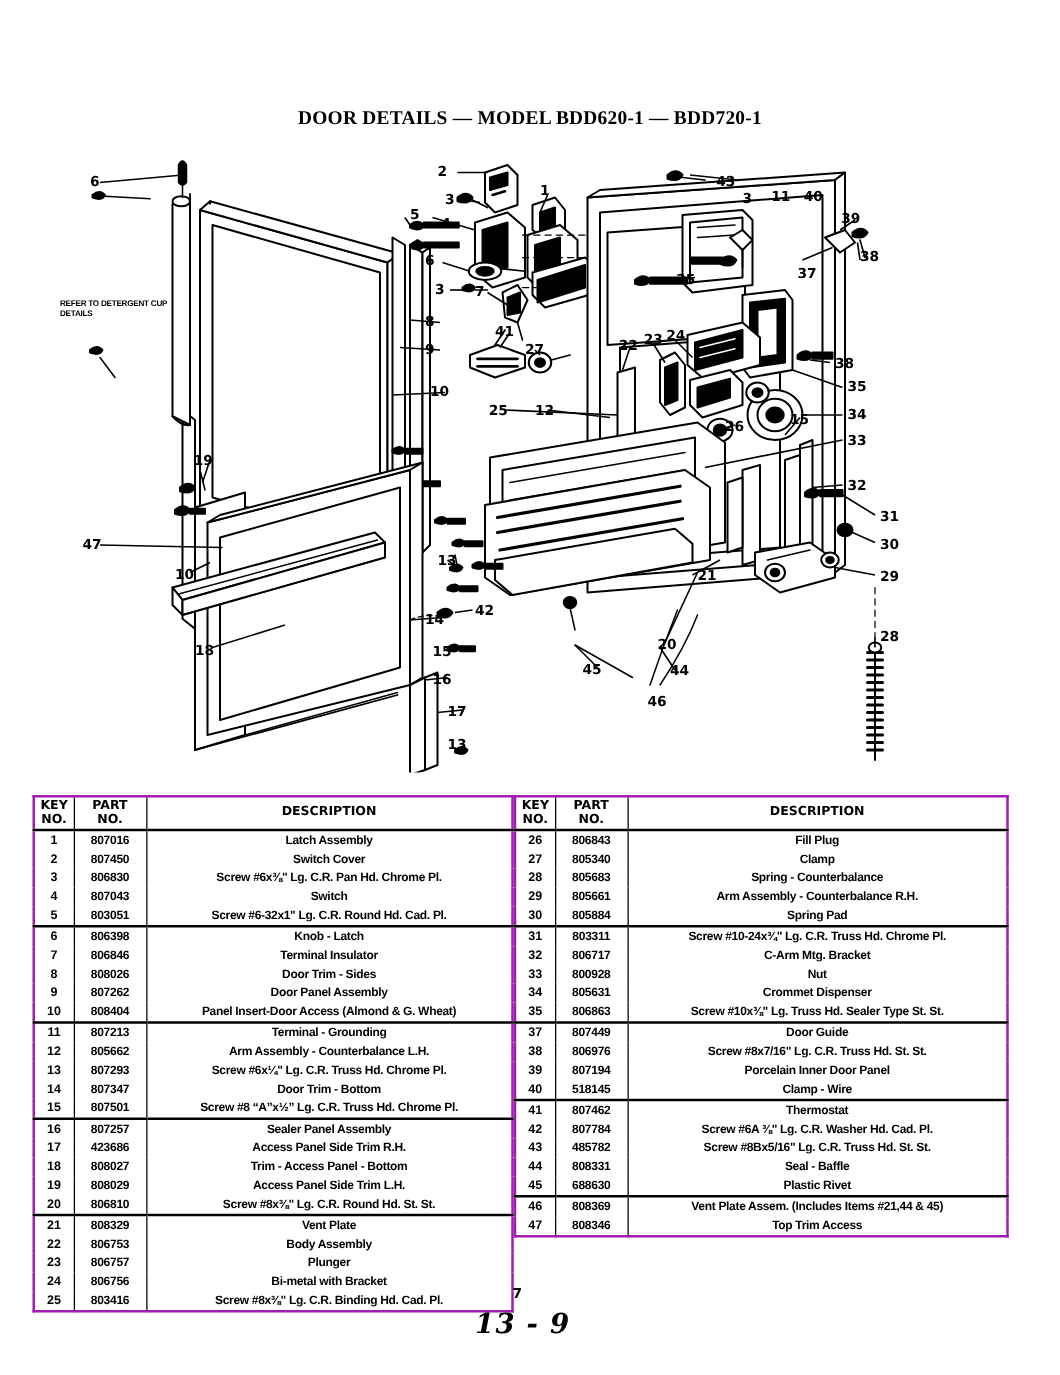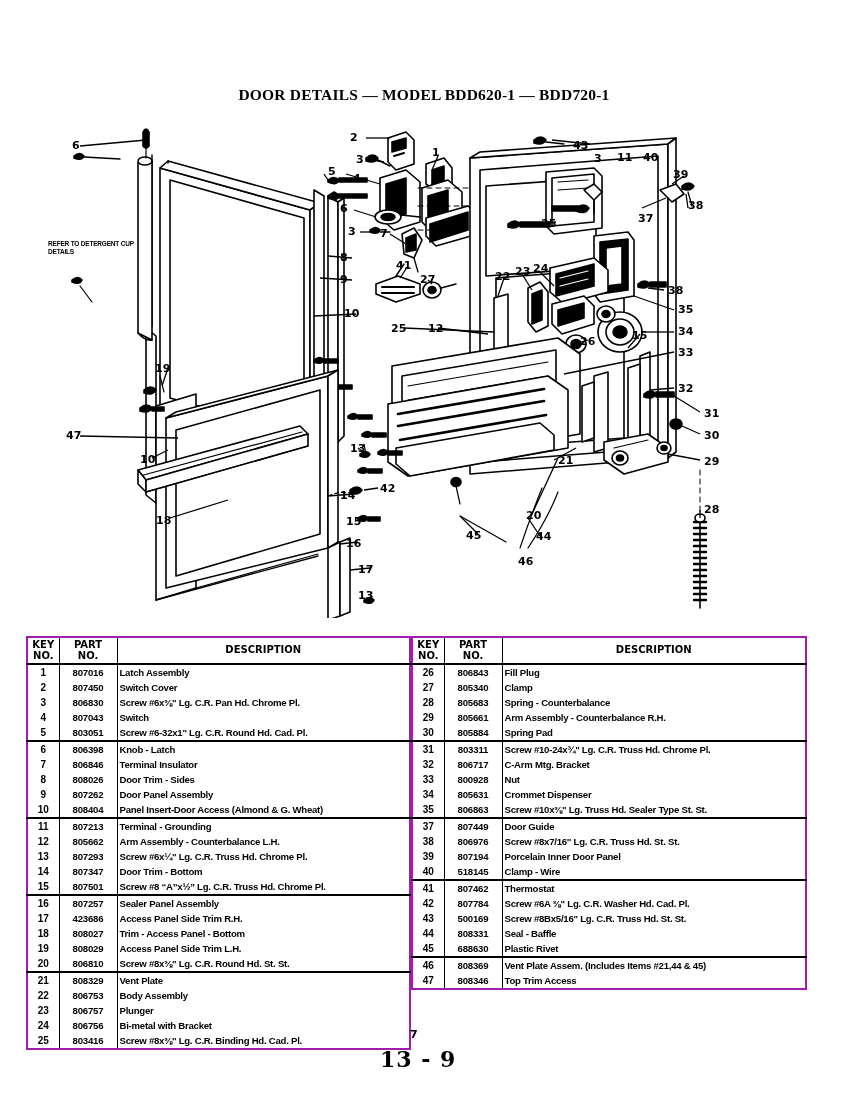--- a/index.html
+++ b/index.html
@@ -91,36 +91,37 @@
   col.c-desc{width:auto;}
 
   table.parts tbody td{
     height:15px;
     line-height:14px;
     white-space:nowrap;
     overflow:hidden;
   }
   td.key{text-align:center;font-weight:bold;font-size:10px;}
   td.part{text-align:center;font-weight:bold;font-size:9.6px;letter-spacing:-.2px;}
-  td.desc{text-align:left;padding-left:5px;font-size:9.6px;letter-spacing:-.25px;font-weight:bold;}
+  td.desc{text-align:center;padding-left:5px;font-size:9.6px;letter-spacing:-.25px;font-weight:bold;}
 
   tr.grp td{border-bottom:2px solid #000;}
 
   
   .pagenum{
     position:absolute;
     top:1028px;left:410px;
     font-size:11px;font-weight:bold;
     font-family:"DejaVu Sans", sans-serif;
   }
   .handwritten{
     position:absolute;
     top:1046px;left:380px;
     font-size:22px;
     font-family:"DejaVu Serif", serif;
+    font-style:italic;
     font-weight:bold;
     letter-spacing:1px;
   }
 </style>
 </head>
 <body>
 
 <div class="page">
 
   <div class="title">DOOR DETAILS — MODEL BDD620-1 — BDD720-1</div>
@@ -715,21 +716,21 @@
               <td class="part">807462</td>
               <td class="desc">Thermostat</td>
             </tr>
             <tr>
               <td class="key">42</td>
               <td class="part">807784</td>
               <td class="desc">Screw #6A ⅜" Lg. C.R. Washer Hd. Cad. Pl.</td>
             </tr>
             <tr>
               <td class="key">43</td>
-              <td class="part">500169</td>
+              <td class="part">485782</td>
               <td class="desc">Screw #8Bx5/16" Lg. C.R. Truss Hd. St. St.</td>
             </tr>
             <tr>
               <td class="key">44</td>
               <td class="part">808331</td>
               <td class="desc">Seal - Baffle</td>
             </tr>
             <tr class="grp">
               <td class="key">45</td>
               <td class="part">688630</td>

